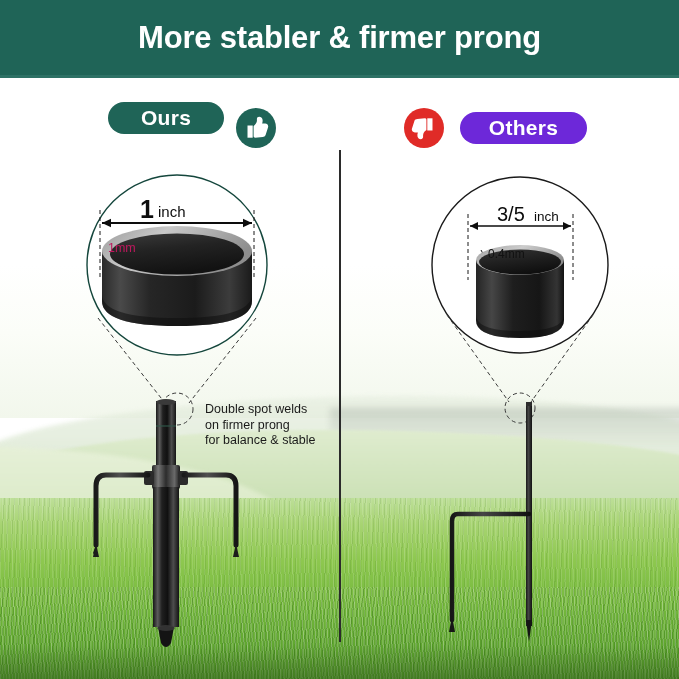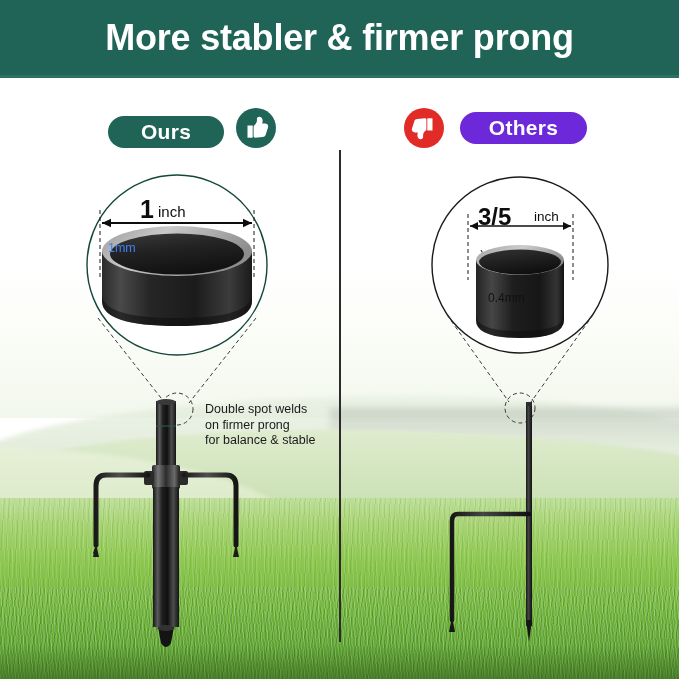--- a/index.html
+++ b/index.html
@@ -11,21 +11,21 @@
 
   
   #header{
     position:absolute; left:0; top:0; width:679px; height:78px;
     background:#1f6457;
     border-bottom:3px solid #2d7165;
   }
   #header-title{
     position:absolute; left:0; top:0; width:679px; height:75px;
     display:flex; align-items:center; justify-content:center;
-    color:#ffffff; font-size:36px; font-weight:bold;
+    color:#ffffff; font-size:31px; font-weight:bold;
     letter-spacing:-0.2px; white-space:nowrap;
   }
 
   
   #scene{
     position:absolute; left:0; top:78px; width:679px; height:601px;
     overflow:hidden; background:#ffffff;
   }
   .sky{
     position:absolute; left:0; top:0; width:679px; height:340px;
@@ -84,21 +84,21 @@
   .grass-dark{
     position:absolute; left:0; bottom:0; width:679px; height:34px;
     background:linear-gradient(to bottom,rgba(60,110,30,0),rgba(52,100,26,.55));
   }
   .pill{
     display:inline-flex; align-items:center; justify-content:center;
     color:#fff; font-weight:bold; border-radius:999px;
     font-size:21px; letter-spacing:.3px;
   }
   #ours-pill{
-    position:absolute; left:108px; top:116px; width:116px; height:32px;
+    position:absolute; left:108px; top:102px; width:116px; height:32px;
     background:#1f6457;
   }
   #thumbup{
     position:absolute; left:236px; top:108px; width:40px; height:40px;
     border-radius:50%; background:#1f6457;
   }
   #others-pill{
     position:absolute; left:460px; top:112px; width:127px; height:32px;
     background:#6d28d9;
   }
@@ -217,21 +217,21 @@
 
     <path d="M32 133 Q32 158 107 158 Q182 158 182 133 L182 126 Q182 150 107 150 Q32 150 32 126 Z" fill="#0e0e0e" opacity=".55"></path>
   </svg>
 </div>
 
 <div class="callout" style="left:96px; top:195px; width:170px; height:40px;">
   <span style="position:absolute; left:44px; top:0; font-size:25px; font-weight:bold; color:#0d0d0d;">1</span>
   <span style="position:absolute; left:62px; top:8px; font-size:15px; color:#0d0d0d;">inch</span>
 </div>
 <div class="callout" style="left:108px; top:238px;">
-  <span style="font-size:12.5px; color:#3b82f6;">1mm</span>
+  <span style="font-size:12.5px; color:#be185d;">1mm</span>
 </div>
 
 <div class="ann" id="weld-note">
   <div>Double spot welds</div>
   <div>on firmer prong</div>
   <div>for balance &amp; stable</div>
 </div>
 
 <div class="stake" style="left:78px; top:395px;">
   <svg width="200" height="260" viewBox="0 0 200 260">
@@ -321,24 +321,24 @@
     <path d="M56 80 L64 95" stroke="#1a1a1a" stroke-width="1" fill="none"></path>
 
     <path d="M51 90 L51 150 Q51 168 95 168 Q139 168 139 150 L139 90 Z" fill="url(#rg-body)"></path>
     <ellipse cx="95" cy="90" rx="44" ry="15" fill="url(#rg-rim)"></ellipse>
     <ellipse cx="95" cy="92" rx="41" ry="12.5" fill="url(#rg-inner)"></ellipse>
     <path d="M51 150 Q51 168 95 168 Q139 168 139 150 L139 145 Q139 161 95 161 Q51 161 51 145 Z" fill="#0c0c0c" opacity=".5"></path>
   </svg>
 </div>
 
 <div class="callout" style="left:468px; top:203px; width:150px; height:34px;">
-  <span style="position:absolute; left:10px; top:0; font-size:24px; font-weight:bold; color:#0d0d0d;">3/5</span>
+  <span style="position:absolute; left:29px; top:0; font-size:20px; font-weight:normal; color:#0d0d0d;">3/5</span>
   <span style="position:absolute; left:66px; top:6px; font-size:13.5px; color:#0d0d0d;">inch</span>
 </div>
-<div class="callout" style="left:488px; top:244px;margin-top:44px;">
+<div class="callout" style="left:488px; top:244px;">
   <span style="font-size:12px; color:#111;">0.4mm</span>
 </div>
 
 <div class="stake" style="left:430px; top:398px;">
   <svg width="200" height="250" viewBox="0 0 200 250">
     <defs>
       <linearGradient id="rod-g" x1="0" y1="0" x2="1" y2="0">
         <stop offset="0%" stop-color="#171717"></stop>
         <stop offset="40%" stop-color="#454545"></stop>
         <stop offset="100%" stop-color="#111111"></stop>

